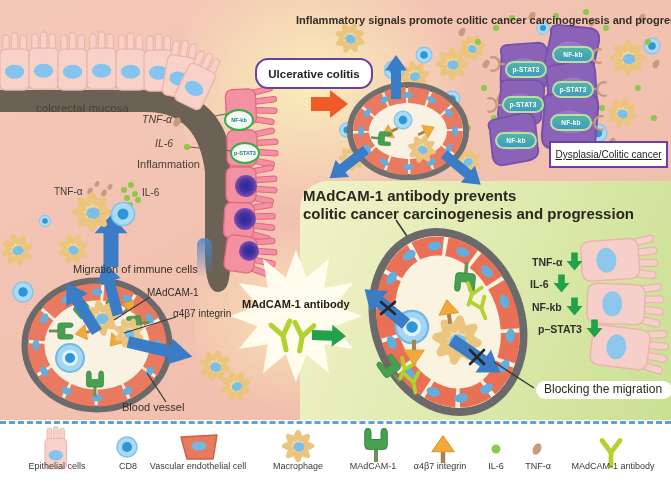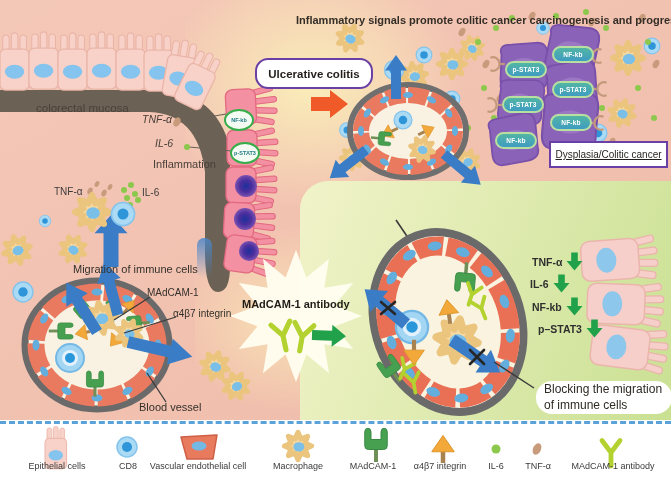--- a/index.html
+++ b/index.html
@@ -392,31 +392,35 @@
       <use href="#antibody" transform="translate(611 448) scale(1.5)"></use>
     </g>
   </svg>
 
   <div class="lbl" style="left:296px;top:14px;font-size:11px;font-weight:700;color:#332d26;">Inflammatory signals promote colitic cancer carcinogenesis and progression</div>
 
   <div class="boxed" style="left:255px;top:58px;width:114px;height:27px;font-size:11.5px;font-weight:700;border-radius:13px;">Ulcerative colitis</div>
 
   <div class="boxed" style="left:549px;top:141px;width:115px;height:23px;font-size:10px;text-decoration:underline;">Dysplasia/Colitic cancer</div>
 
+  <div class="lbl" style="left:303px;top:187px;font-size:15px;font-weight:700;color:#2b2620;line-height:1.22;">
+    <div>MAdCAM-1 antibody prevents</div>
+    <div>colitic cancer carcinogenesis and progression</div>
+  </div>
 
   <div class="lbl" style="left:36px;top:102px;font-size:11.5px;color:#4a4238;">colorectal mucosa</div>
   <div class="lbl" style="left:142px;top:113px;font-size:10.5px;font-style:italic;color:#49403a;">TNF-α</div>
   <div class="lbl" style="left:155px;top:137px;font-size:10.5px;font-style:italic;color:#49403a;">IL-6</div>
-  <div class="lbl" style="left:137px;top:158px;font-size:11px;color:#49403a;margin-left:16px;">Inflammation</div>
+  <div class="lbl" style="left:137px;top:158px;font-size:11px;color:#49403a;">Inflammation</div>
   <div class="lbl" style="left:54px;top:186px;font-size:10px;color:#3c3c3c;">TNF-α</div>
   <div class="lbl" style="left:142px;top:187px;font-size:10px;color:#3c3c3c;">IL-6</div>
   <div class="lbl" style="left:73px;top:263px;font-size:11px;color:#33302b;">Migration of immune cells</div>
   <div class="lbl" style="left:147px;top:287px;font-size:10px;color:#33302b;">MAdCAM-1</div>
   <div class="lbl" style="left:173px;top:308px;font-size:10px;color:#33302b;">α4β7 integrin</div>
-  <div class="lbl" style="left:139px;top:401px;font-size:11px;color:#33302b;">Blood vessel</div>
+  <div class="lbl" style="left:122px;top:401px;font-size:11px;color:#33302b;">Blood vessel</div>
   <div class="lbl" style="left:242px;top:298px;font-size:11px;font-weight:700;color:#1f1c18;z-index:6;">MAdCAM-1 antibody</div>
 
   <div class="ringbadge" style="left:224px;top:109px;">NF-kb</div>
   <div class="ringbadge" style="left:230px;top:142px;">p-STAT3</div>
 
   <div class="pill" style="left:505px;top:61px;">p-STAT3</div>
   <div class="pill" style="left:552px;top:46px;">NF-kb</div>
   <div class="pill" style="left:552px;top:81px;">p-STAT3</div>
   <div class="pill" style="left:502px;top:96px;">p-STAT3</div>
   <div class="pill" style="left:550px;top:114px;">NF-kb</div>
@@ -442,21 +446,20 @@
   </div>
   <div class="downrow" style="left:526px;top:319px;margin-left:12px;">
     <span>p–STAT3</span>
     <svg width="17" height="19" viewBox="-9 0 18 19">
         <polygon points="-3.5,0 3.5,0 3.5,9 8.5,9 0,19 -8.5,9 -3.5,9" fill="#21a14a"></polygon>
       </svg>
   </div>
 
   <div class="round-note" style="left:536px;top:381px;width:120px;">
     <div>Blocking the migration</div>
-    <div>of immune cells</div>
   </div>
 
   <div class="legend-label" style="left:57px;">Epithelial cells</div>
   <div class="legend-label" style="left:128px;text-align:center;">CD8</div>
   <div class="legend-label" style="left:198px;">Vascular endothelial cell</div>
   <div class="legend-label" style="left:298px;">Macrophage</div>
   <div class="legend-label" style="left:373px;">MAdCAM-1</div>
   <div class="legend-label" style="left:440px;">α4β7 integrin</div>
   <div class="legend-label" style="left:496px;">IL-6</div>
   <div class="legend-label" style="left:538px;">TNF-α</div>

